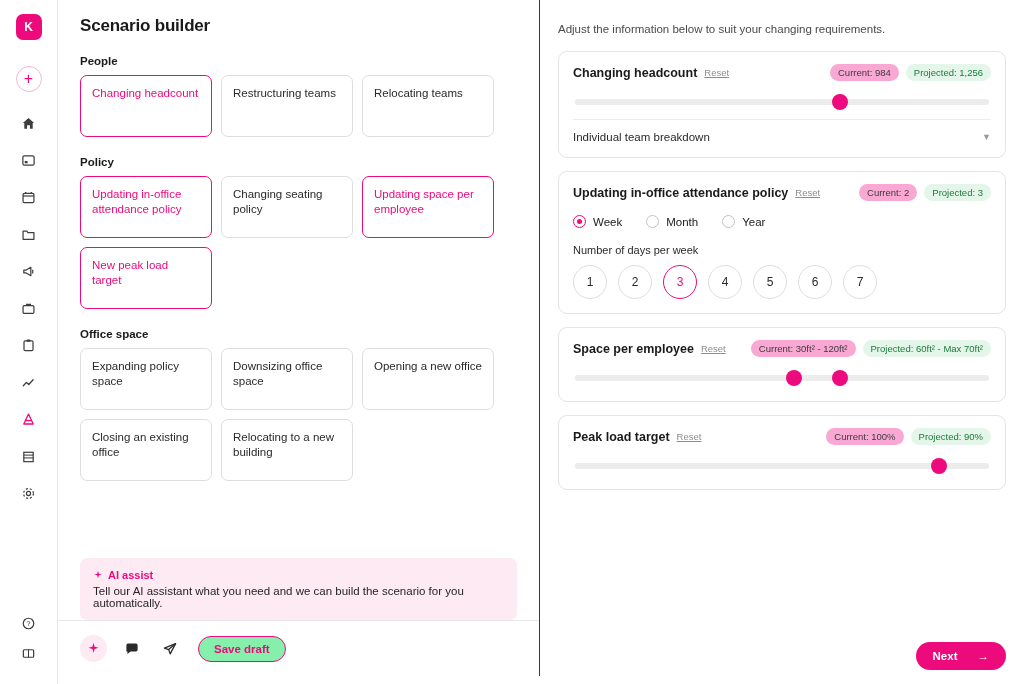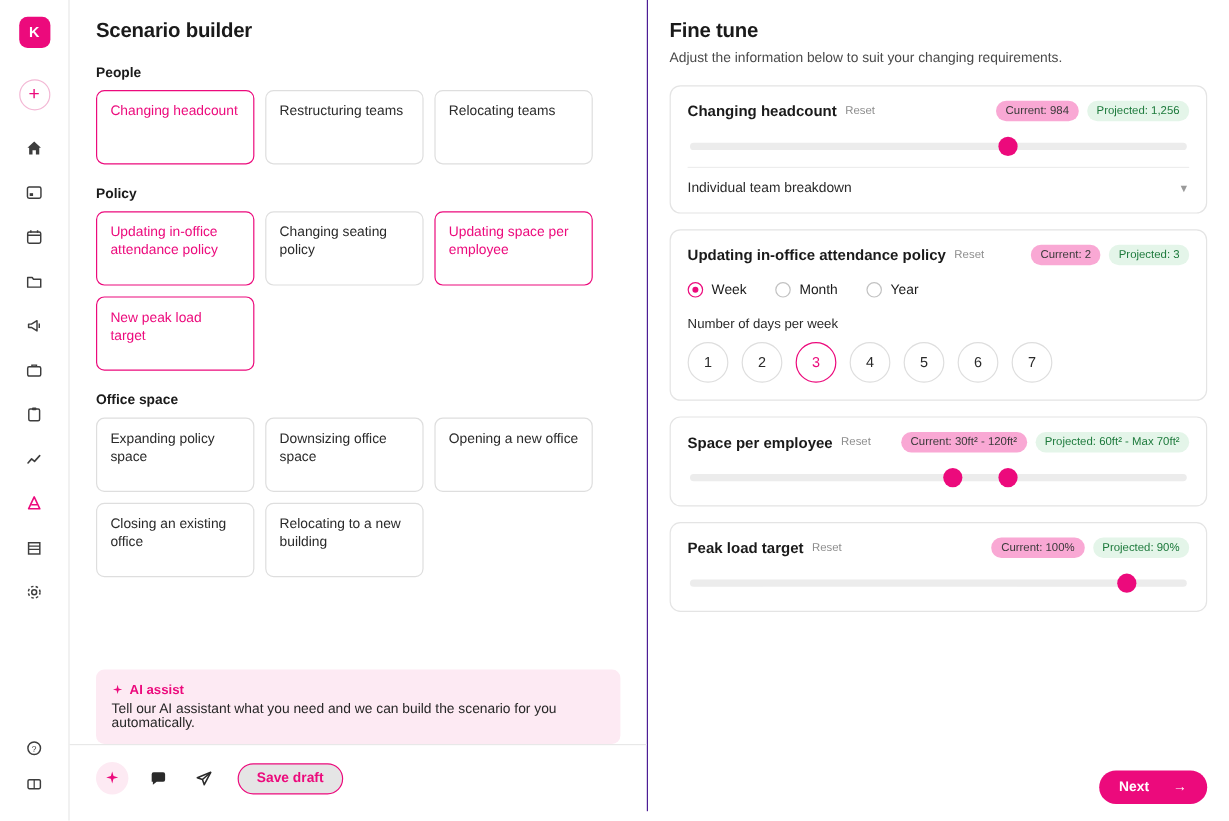--- a/index.html
+++ b/index.html
@@ -94,35 +94,36 @@
   .round-btn {
     width: 27px; height: 27px; border-radius: 50%;
     display: flex; align-items: center; justify-content: center;
     font-size: 12px;
   }
   .round-btn.pink-bg { background: #fdeaf3; color: #ec0a7c; }
   .round-btn.plain { color: #2a2a2a; }
   .save-draft {
     border: 1.5px solid #ec0a7c; color: #ec0a7c;
     border-radius: 16px; font-size: 11.5px; font-weight: bold;
-    padding: 6px 15px; background: #e5e5e5; margin-left: 4px;
+    padding: 6px 15px; background: #86efac; margin-left: 4px;
   }
 
   
   .right { flex: 1 1 auto; display: flex; flex-direction: column; height: 684px; }
   .right-body { padding: 16px 18px 0 18px; flex: 1 1 auto; overflow: hidden; }
   .panel {
     border: 1px solid #e4e4e4; border-radius: 9px;
     background: #fff; padding: 12px 14px 14px 14px;
     margin-bottom: 13px;
   }
   .panel-head { display: flex; align-items: center; }
   .panel-title { font-size: 12.5px; font-weight: bold; }
   .reset-link {
     font-size: 9.5px; color: #8d8d8d; margin-left: 7px;
+    text-decoration: underline;
   }
   .chips { margin-left: auto; display: flex; gap: 7px; align-items: center; }
   .chip {
     font-size: 9.5px; padding: 3px 8px; border-radius: 10px;
     background: #f9a8d4; color: #3b3b3b; white-space: nowrap;
   }
   .chip.projected { background: #e4f5e9; color: #1d7a3c; }
 
   .slider { position: relative; height: 6px; margin: 18px 2px 6px 2px; }
   .slider .track { position: absolute; left: 0; right: 0; top: 0; height: 6px; border-radius: 3px; background: #ececec; }
@@ -322,21 +323,20 @@
             <path d="M13.6 2.6L2.4 7.1l4.3 1.5 1.5 4.3z" fill="none" stroke="#2a2a2a" stroke-width="1.3" stroke-linejoin="round"></path>
             <line x1="6.7" y1="8.6" x2="13.6" y2="2.6" stroke="#2a2a2a" stroke-width="1.3"></line>
           </svg>
       </div>
       <button class="save-draft">Save draft</button>
     </div>
   </div>
 
   <div class="right">
     <div class="right-body">
-      <h1 class="title">Fine tune</h1>
       <div class="subtitle">Adjust the information below to suit your changing requirements.</div>
 
       <div class="panel" style="margin-top:16px">
         <div class="panel-head">
           <span class="panel-title">Changing headcount</span>
           <span class="reset-link">Reset</span>
           <span class="chips">
             <span class="chip">Current: 984</span>
             <span class="chip projected">Projected: 1,256</span>
           </span>

